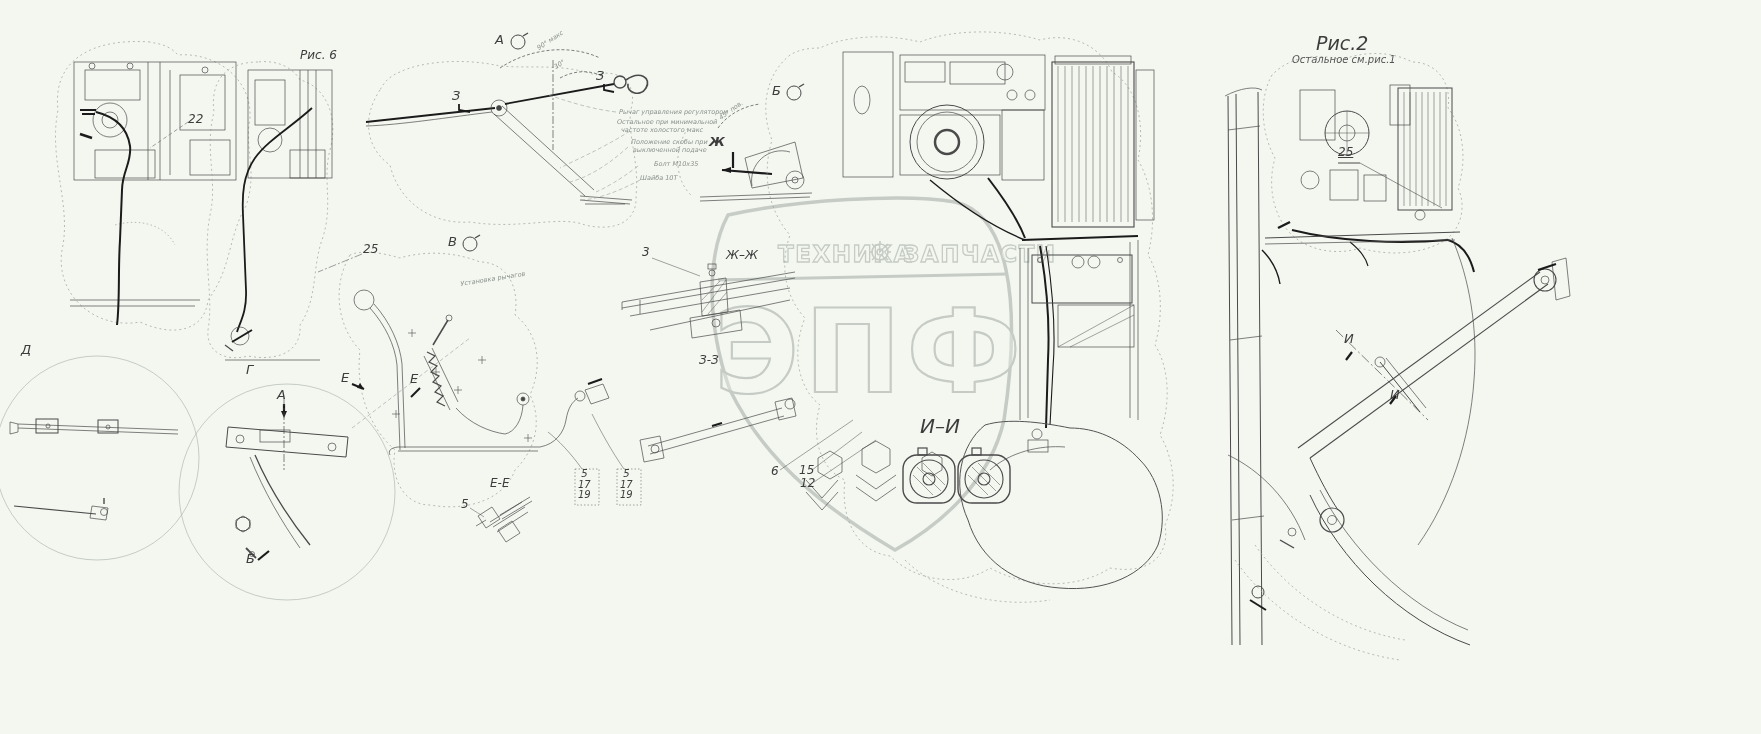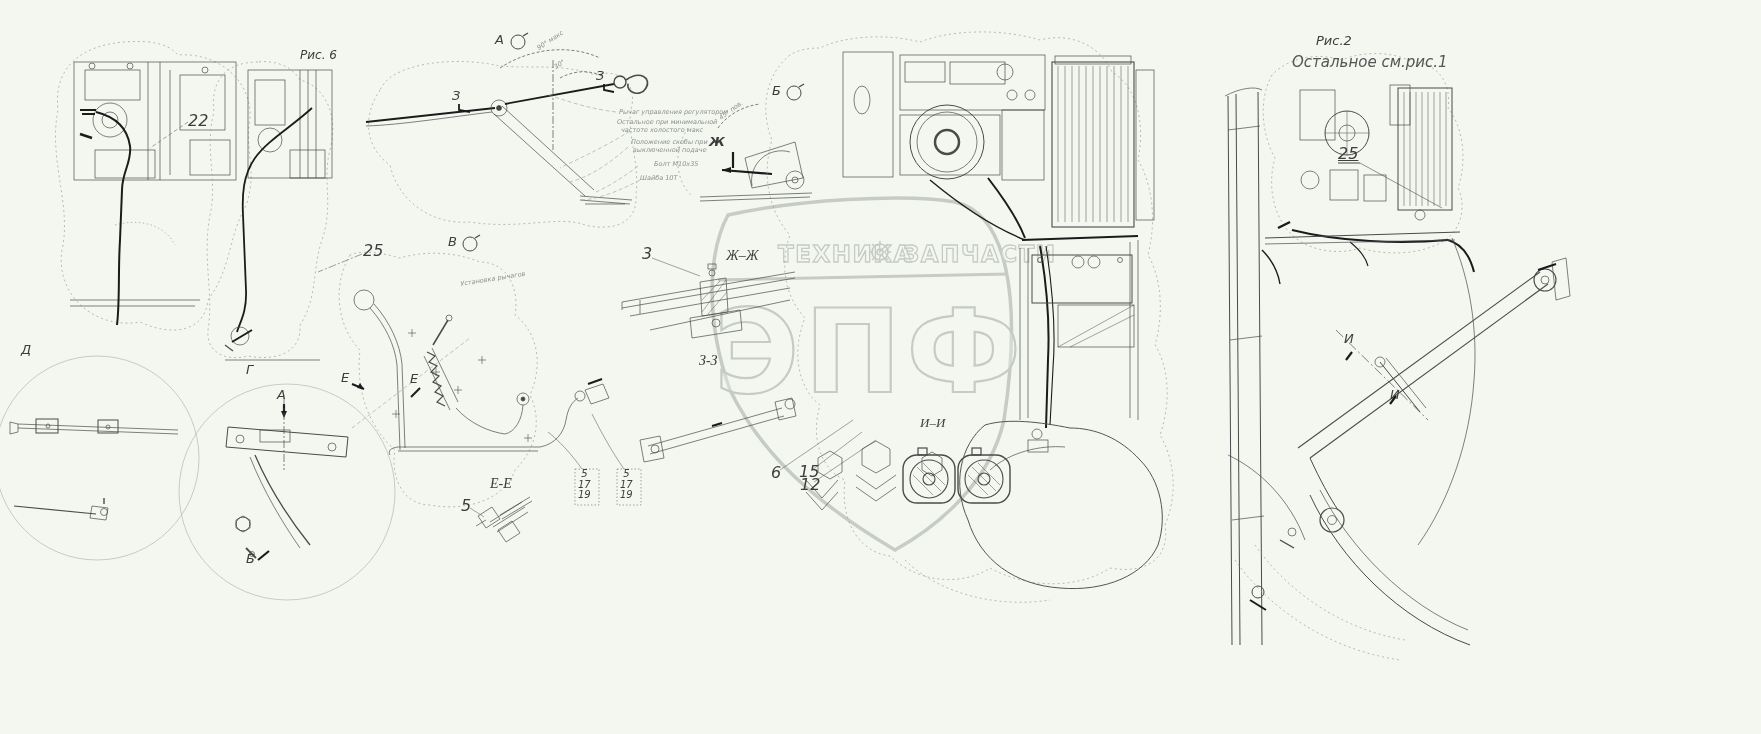--- a/index.html
+++ b/index.html
@@ -7,26 +7,26 @@
     position:relative;width:1761px;height:734px;
     background:#f3f7f0;overflow:hidden;
     font-family:"DejaVu Sans",sans-serif;
   }
   #lineart{position:absolute;left:0;top:0;}
   .lbl{
     position:absolute;color:#3d3d3d;font-style:italic;white-space:nowrap;
     transform-origin:left top;line-height:1.05;
   }
   .cap{font-size:12px;}
-  .cap2{font-size:13px;}
-  .sub{font-size:15px;color:#555;}
-  .callout{font-size:16px;text-align:right;}
+  .cap2{font-size:19px;}
+  .sub{font-size:10px;color:#555;}
+  .callout{font-size:12px;text-align:right;}
   .seclet{font-size:13px;}
-  .secview{font-size:14px;font-family:Liberation Serif, serif;}
-  .secbig{font-size:13px;font-family:Liberation Serif, serif;}
+  .secview{font-size:12px;}
+  .secbig{font-size:20px;}
   .ann{font-size:6.5px;color:#8b908b;}
   .rot33{transform:rotate(-33deg);}
   .rot36{transform:rotate(-36deg);}
   .rot9{transform:rotate(-9deg);}
   .stack{position:absolute;font-style:italic;font-size:10px;color:#3d3d3d;
     text-align:center;line-height:1.05;}
   .underl{text-decoration:underline;}
 </style>
 </head>
 <body>

